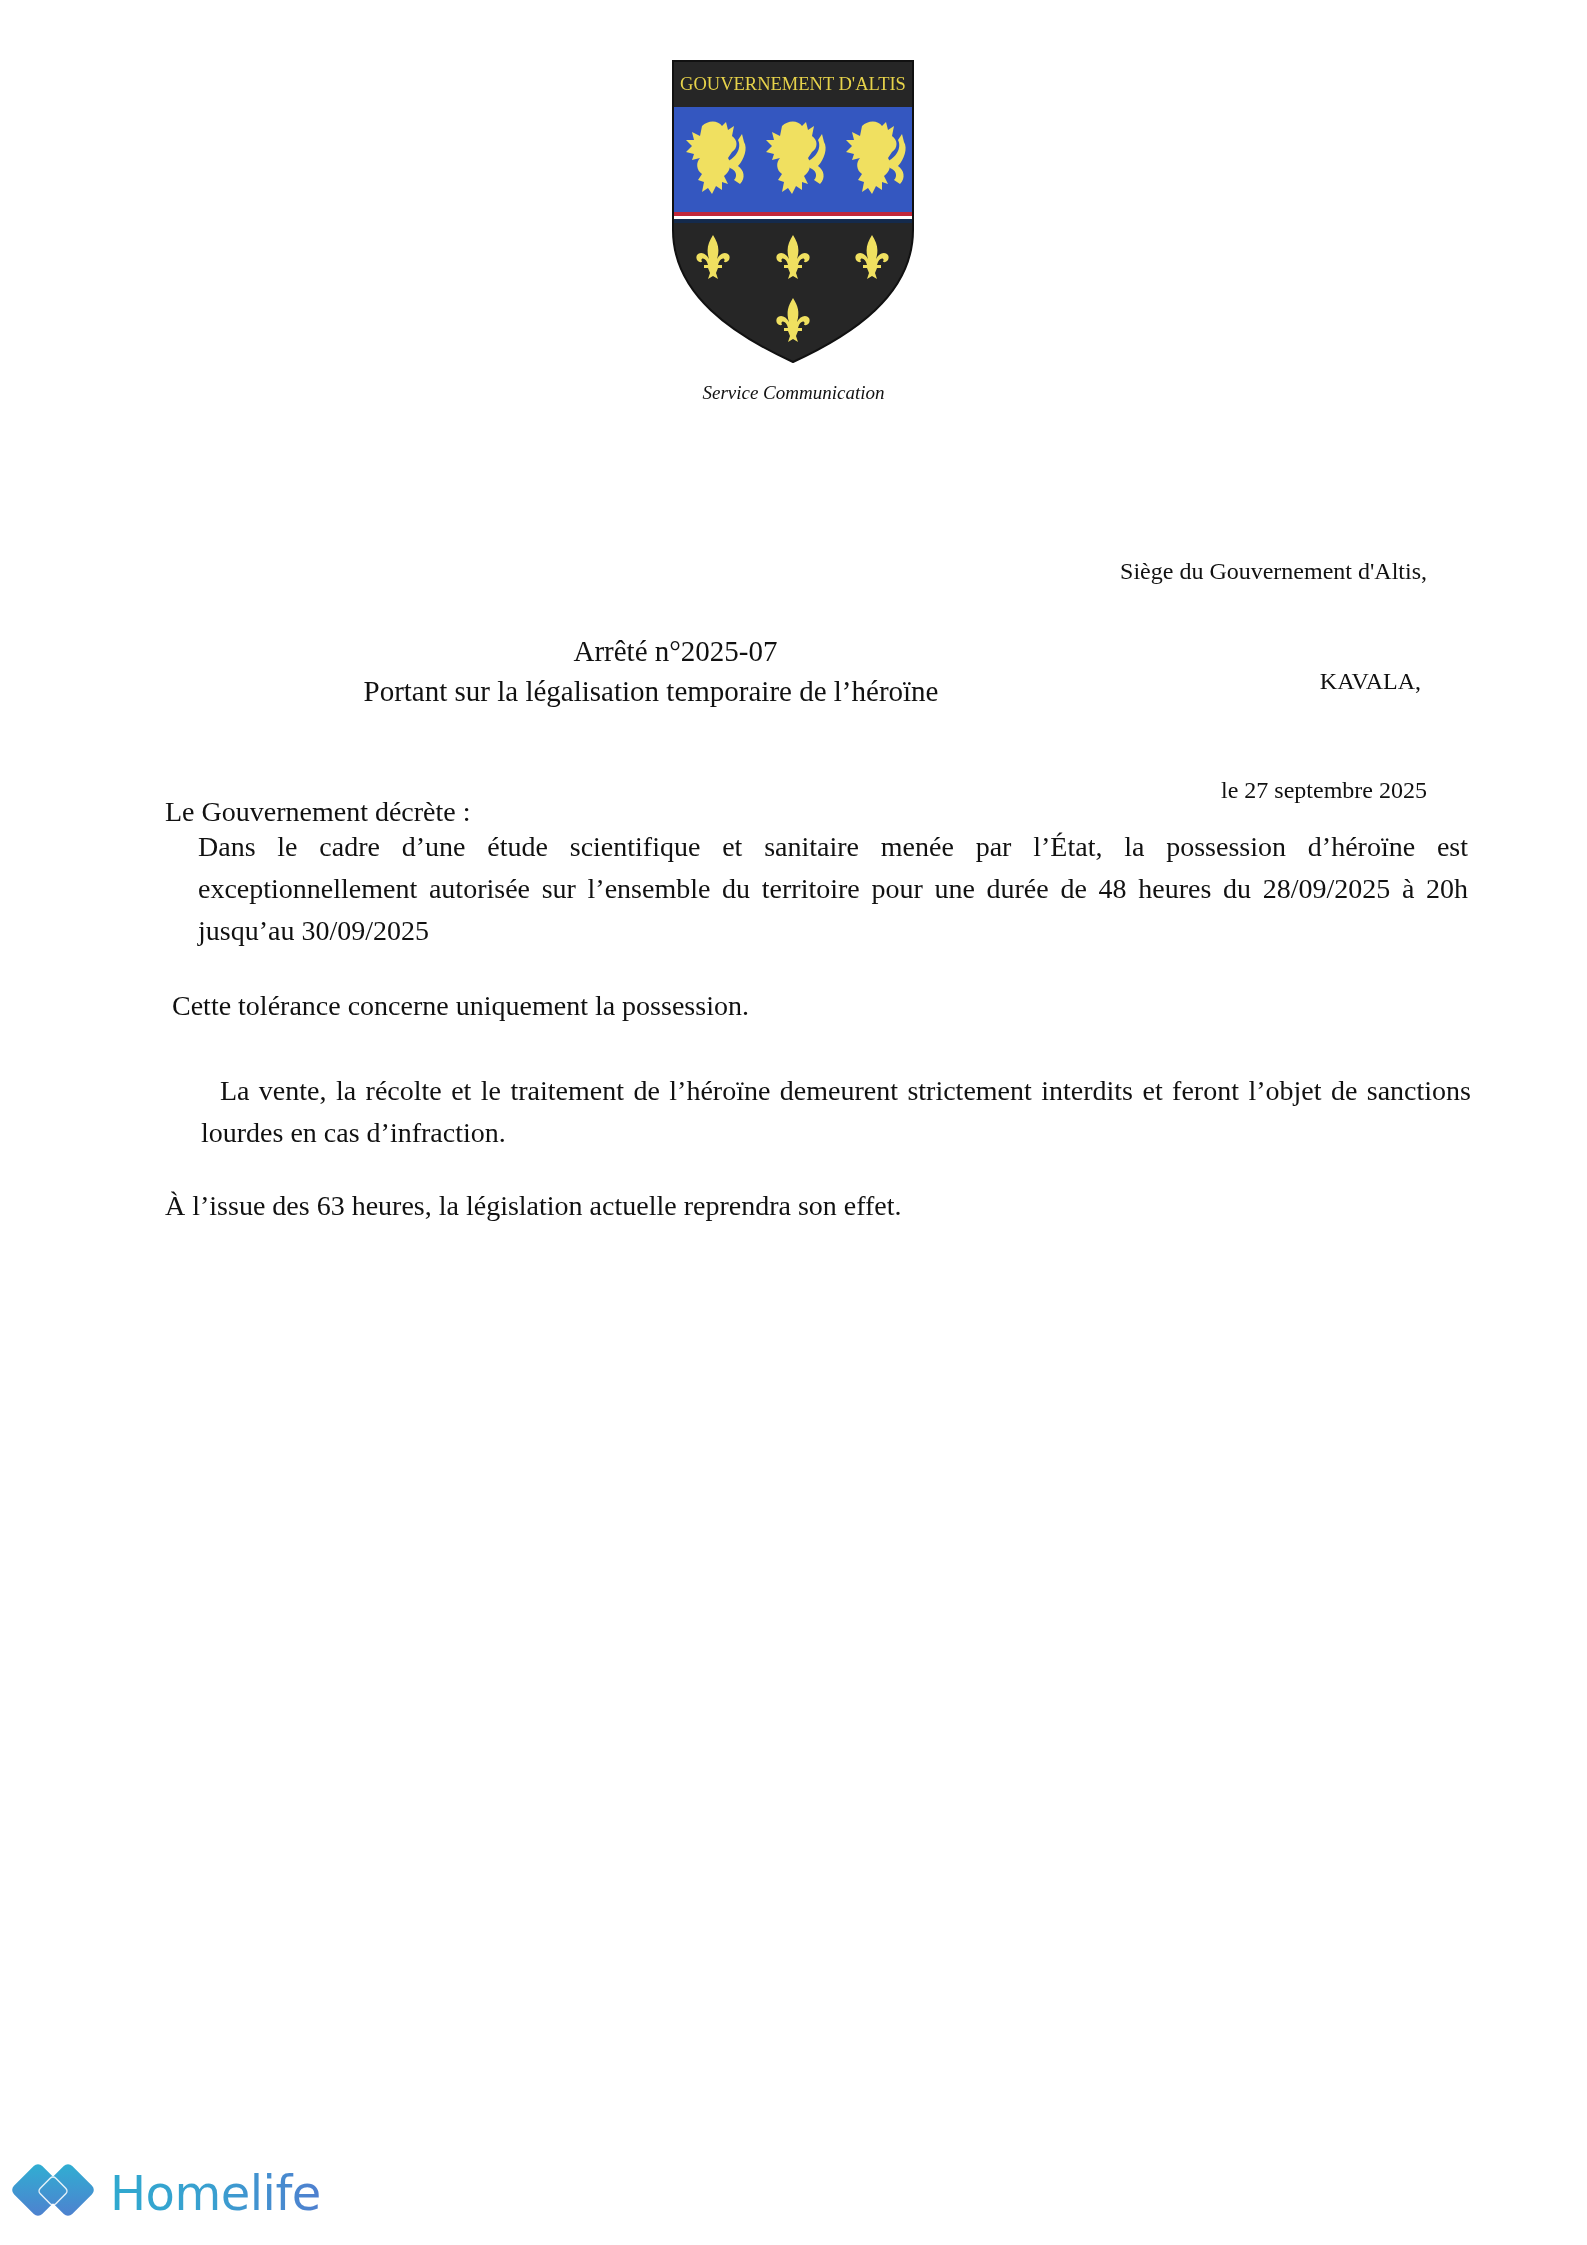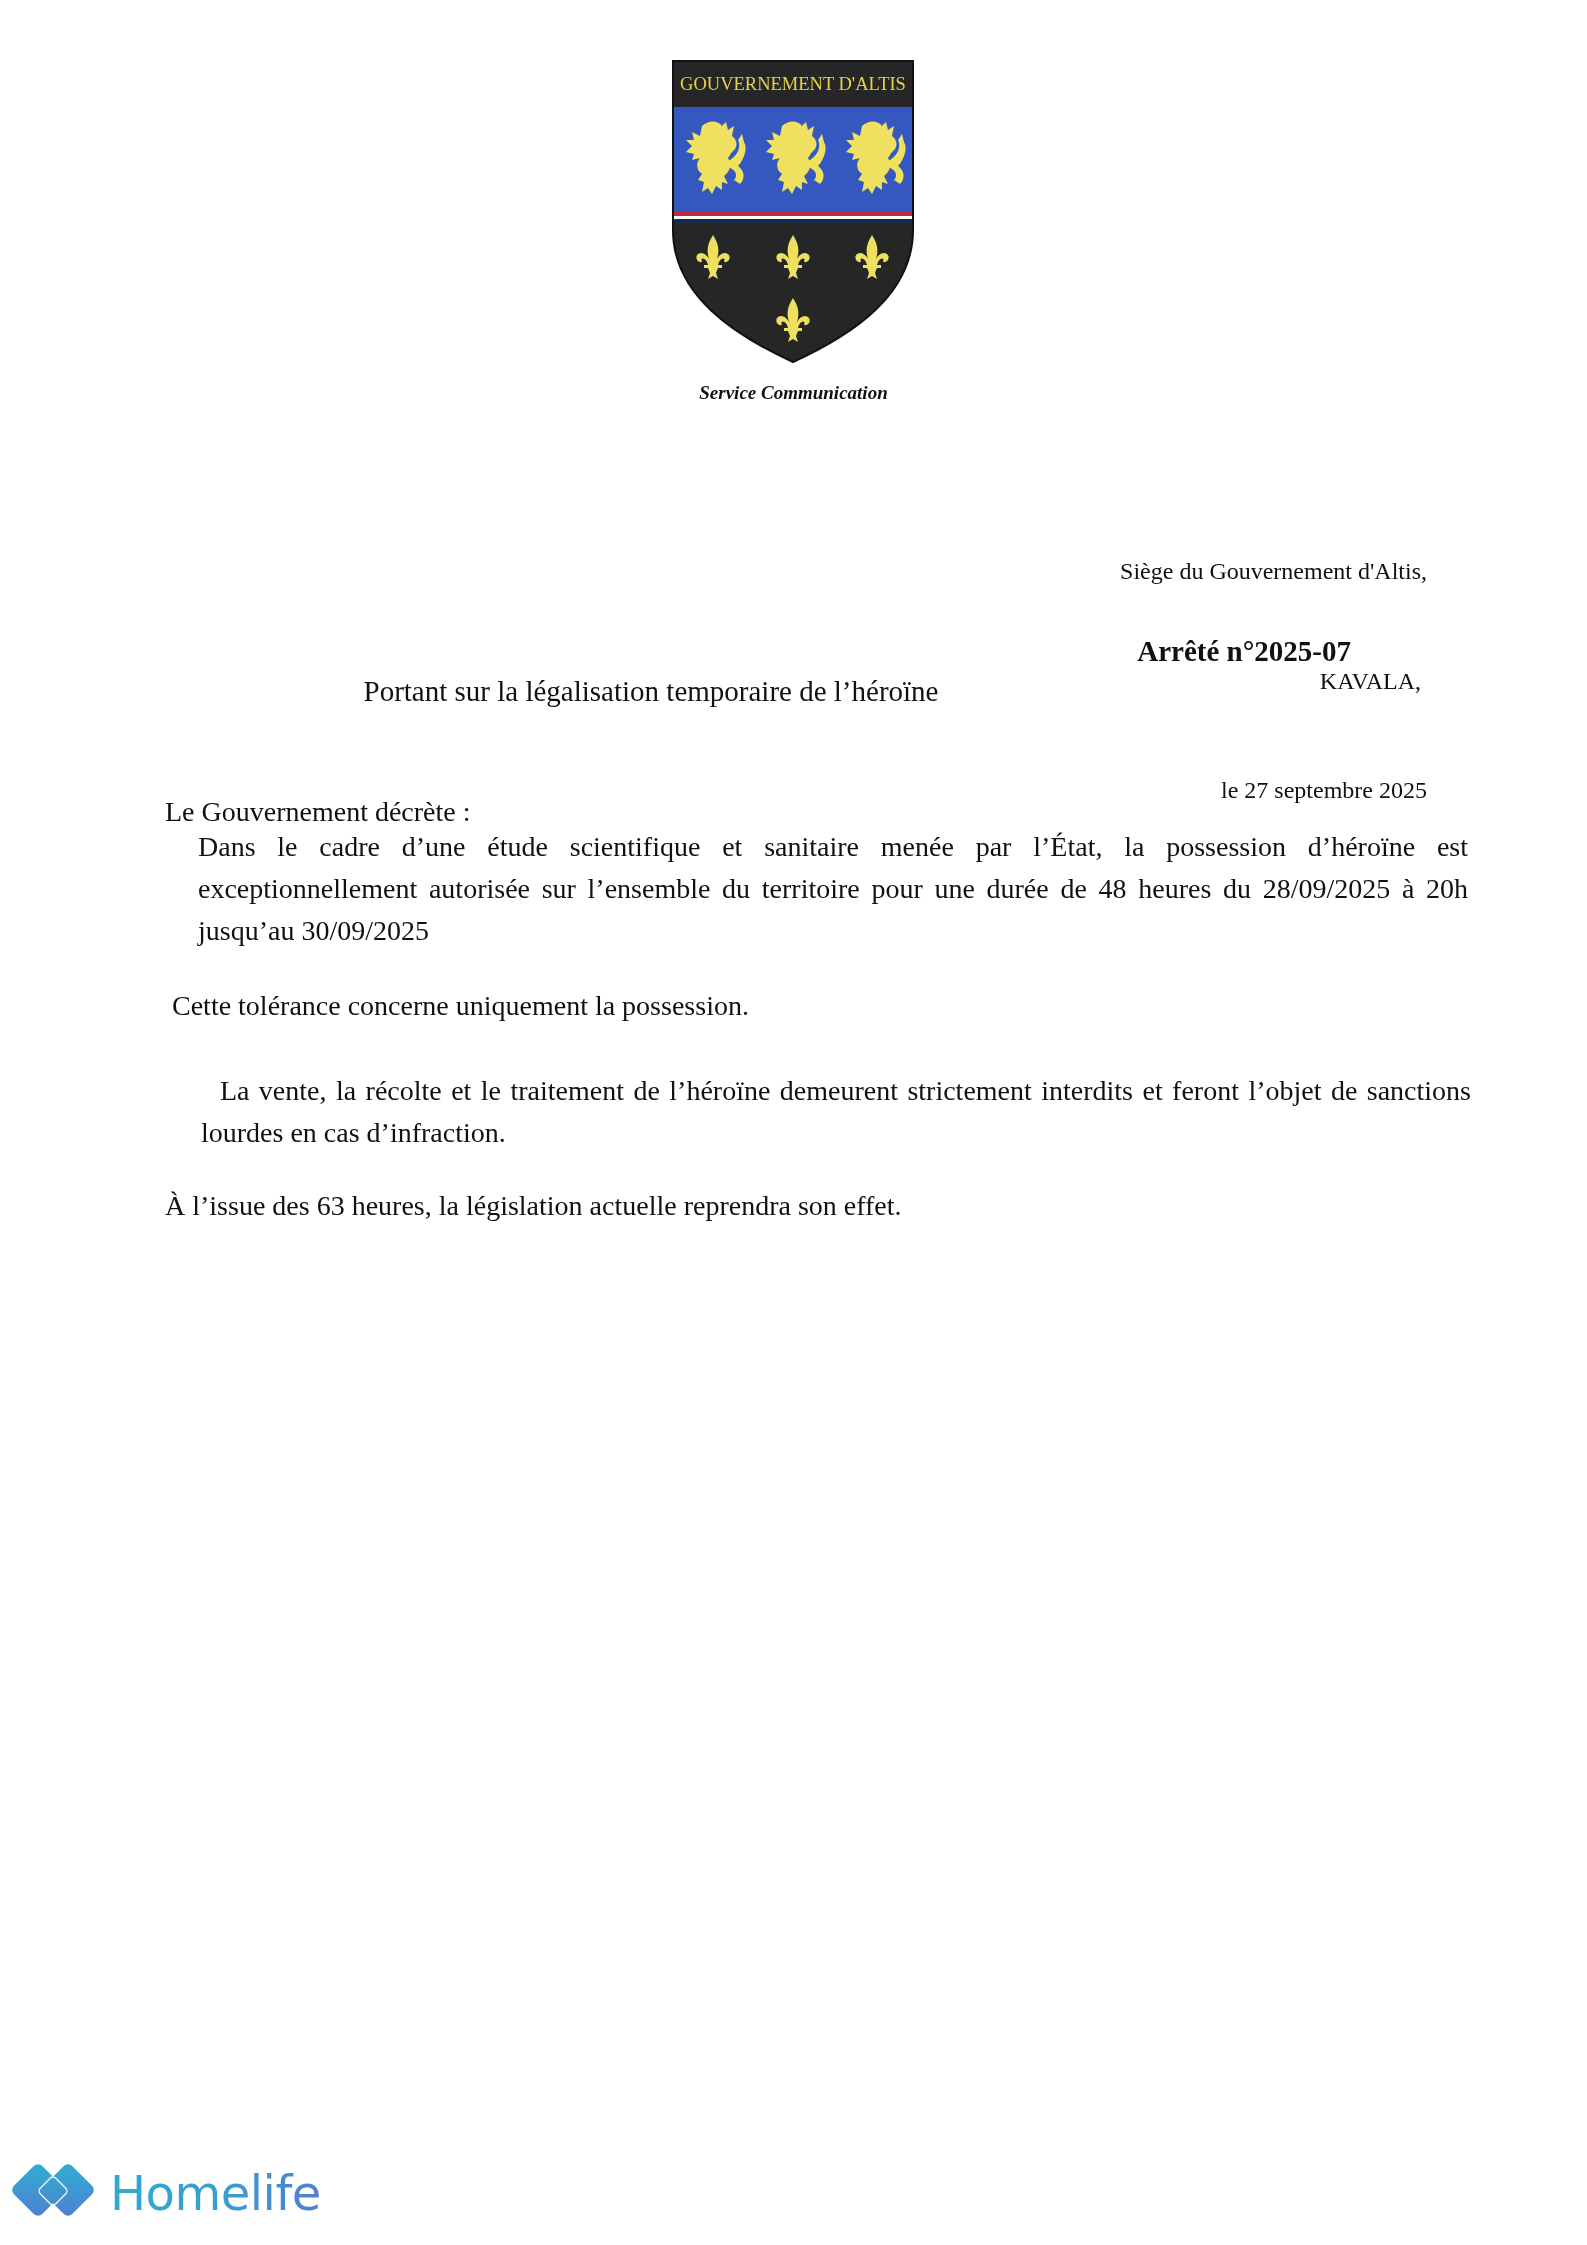--- a/index.html
+++ b/index.html
@@ -6,31 +6,31 @@
   body {
     width: 1587px; height: 2245px; position: relative; overflow: hidden;
     font-family: "Liberation Serif", "DejaVu Serif", serif; color: #111111;
   }
   .crest {
     position: absolute; left: 672px; top: 60px; width: 242px; height: 304px;
   }
   .crest svg { display: block; width: 242px; height: 304px; }
   .service {
     position: absolute; left: 0; width: 1587px; top: 381px;
-    text-align: center; font-weight: bold; font-style: italic; font-size: 19px;
+    text-align: center; font-weight: normal; font-style: italic; font-size: 19px;
     line-height: 24px;
   }
   .address {
     position: absolute; right: 160px; top: 480px; text-align: right;
     font-size: 24px; line-height: 36.5px; white-space: pre;
   }
   .address div { white-space: pre; }
   .title {
-    position: absolute; left: 0; width: 1351px; top: 633px; text-align: right;
-    font-weight: bold; font-size: 29px; line-height: 36px;
+    position: absolute; left: 0; width: 1351px; top: 633px; text-align: center;
+    font-weight: normal; font-size: 29px; line-height: 36px;
   }
   .subtitle {
     position: absolute; left: 0; width: 1302px; top: 673px; text-align: center;
     font-size: 29px; line-height: 36px;
   }
   .body-text {
     position: absolute; left: 165px; width: 1270px;
     font-size: 28px; line-height: 42px; text-align: justify; white-space: pre-wrap;
   }
   .watermark {

